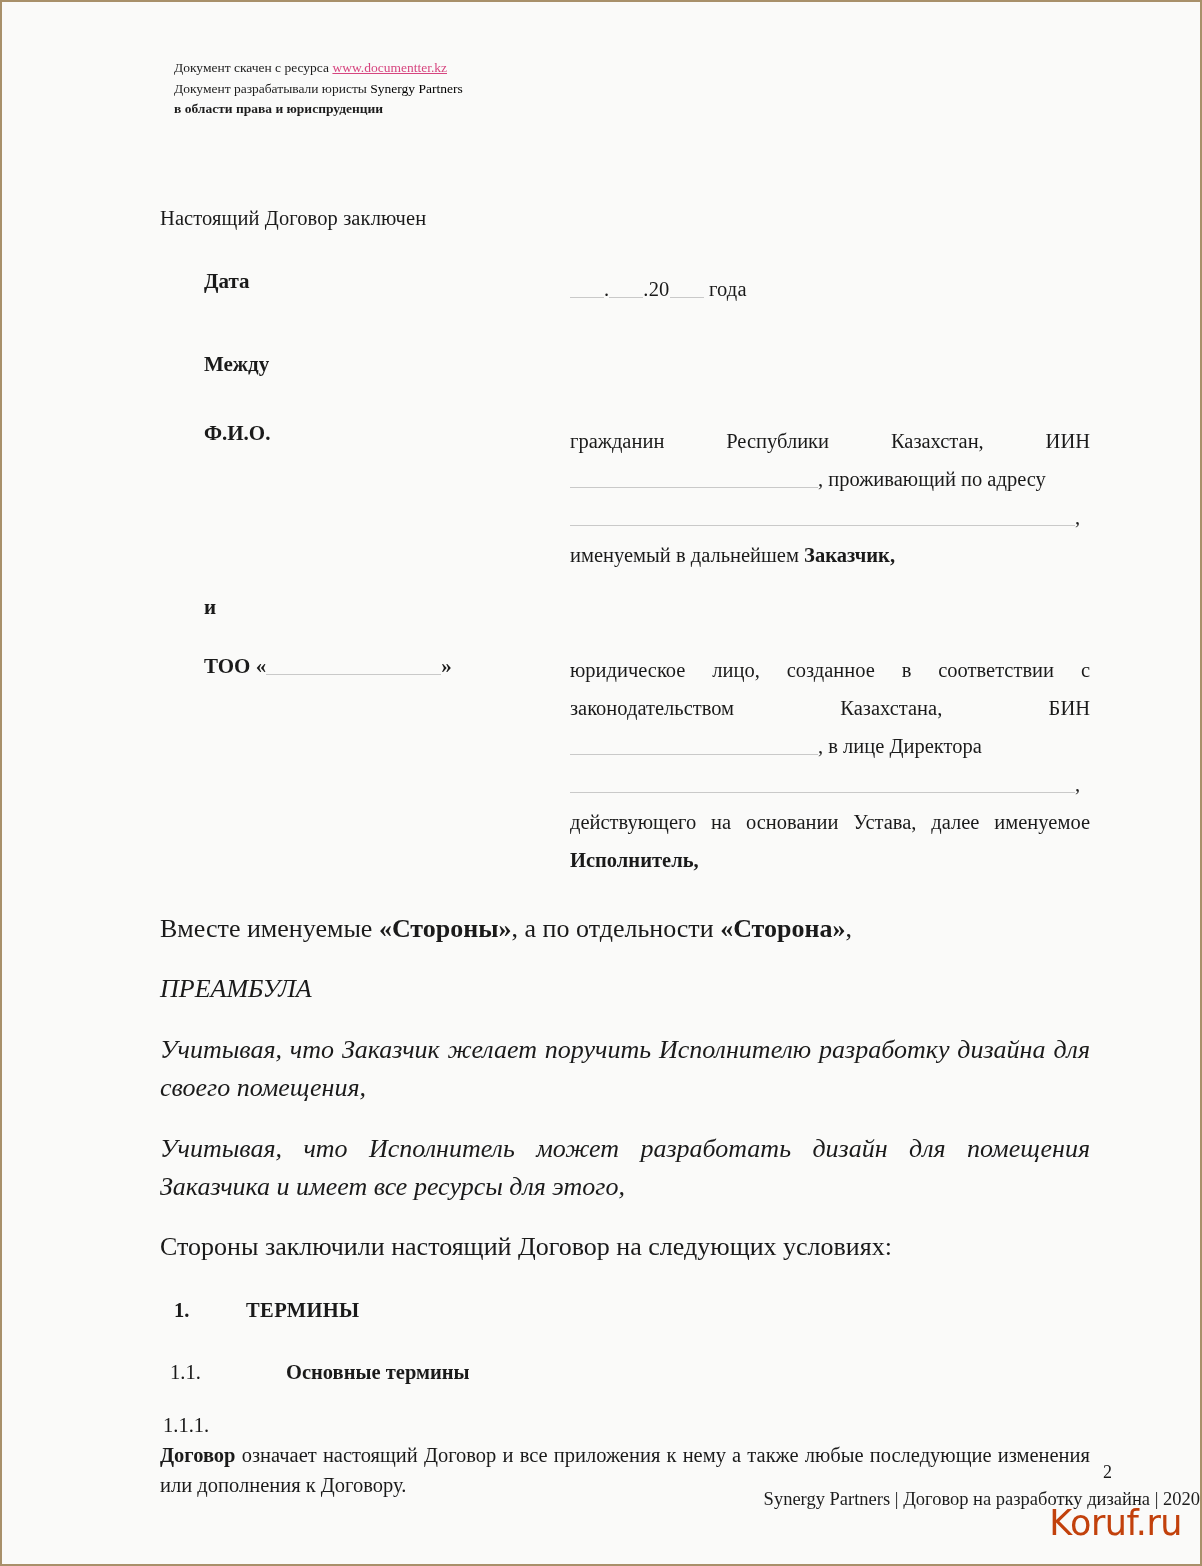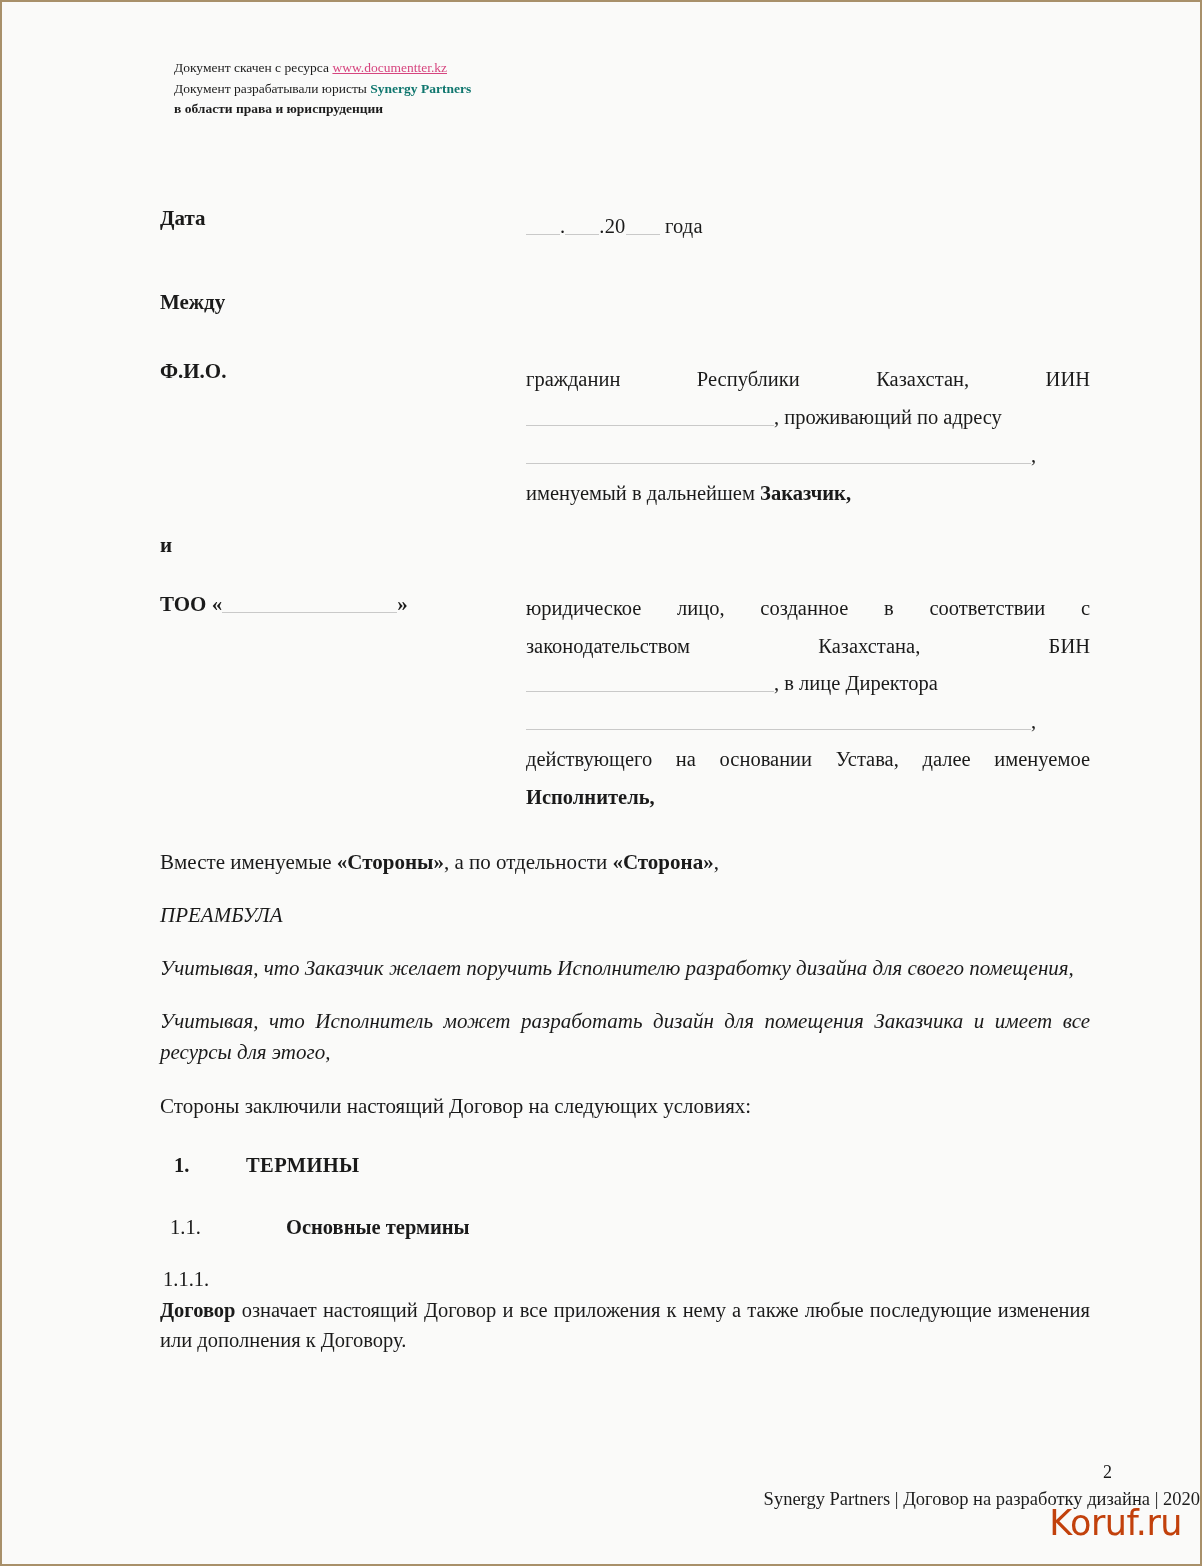--- a/index.html
+++ b/index.html
@@ -36,22 +36,22 @@
     line-height: 1.52;
     color: #1c1c1c;
     font-family: "Liberation Serif", "DejaVu Serif", serif;
   }
   .doc-header .hline { white-space: nowrap; }
   .hl-link {
     color: #d6457f;
     text-decoration: underline;
   }
   .hl-brand {
-    color: #0f766e;
-    font-weight: bold;
+    color: #000000;
+    font-weight: normal;
     margin-top: 9px;
   }
   .hdr-bold { font-weight: bold; }
 
   
   .body-wrap {
     position: absolute;
     left: 158px;
     top: 206px;
     width: 930px;
@@ -63,20 +63,21 @@
     font-size: 20.5px;
     margin: 0 0 42px 0;
     letter-spacing: .1px;
   }
 
   
   .party-row {
     display: flex;
     align-items: flex-start;
     margin-bottom: 0;
+    margin-left: 44px;
   }
   .party-label {
     width: 366px;
     flex: 0 0 366px;
     font-weight: bold;
     font-size: 21px;
     line-height: 1.0;
     padding-top: 0px;
     white-space: nowrap;
   }
@@ -108,21 +109,21 @@
   }
   .blank-sm { width: 34px; }
   .blank-iin { width: 248px; }
   .blank-bin { width: 248px; }
   .blank-too { width: 175px; }
 
   .bld { font-weight: bold; }
 
   
   .para {
-    font-size: 21px;
+    font-size: 26px;
     line-height: 1.48;
     margin: 16px 0 22px 0;
     text-align: justify;
   }
   .para.nojust { text-align: left; }
   .para-italic {
     font-style: italic;
   }
   .p-together { margin-top: 30px; }
   .p-preamble { margin-top: 16px; margin-bottom: 22px; }
@@ -190,20 +191,21 @@
 <div class="page">
 
   <div class="doc-header">
     <div class="hline"><span>Документ скачен с ресурса </span><span class="hl-link">www.documentter.kz</span></div>
     <div class="hline"><span>Документ разрабатывали юристы </span><span class="hl-brand">Synergy Partners</span></div>
     <div class="hline hdr-bold">в области права и юриспруденции</div>
   </div>
 
   <div class="body-wrap">
 
+    <p class="intro-line">Настоящий Договор заключен</p>
 
     <div class="party-row row-date">
       <div class="party-label">Дата</div>
       <div class="party-body">
         <span class="date-value"><span class="blank blank-sm"></span><span>.</span><span class="blank blank-sm"></span><span>.20</span><span class="blank blank-sm"></span> <span>года</span></span>
       </div>
     </div>
 
     <div class="party-row row-mezhdu">
       <div class="party-label">Между</div>

